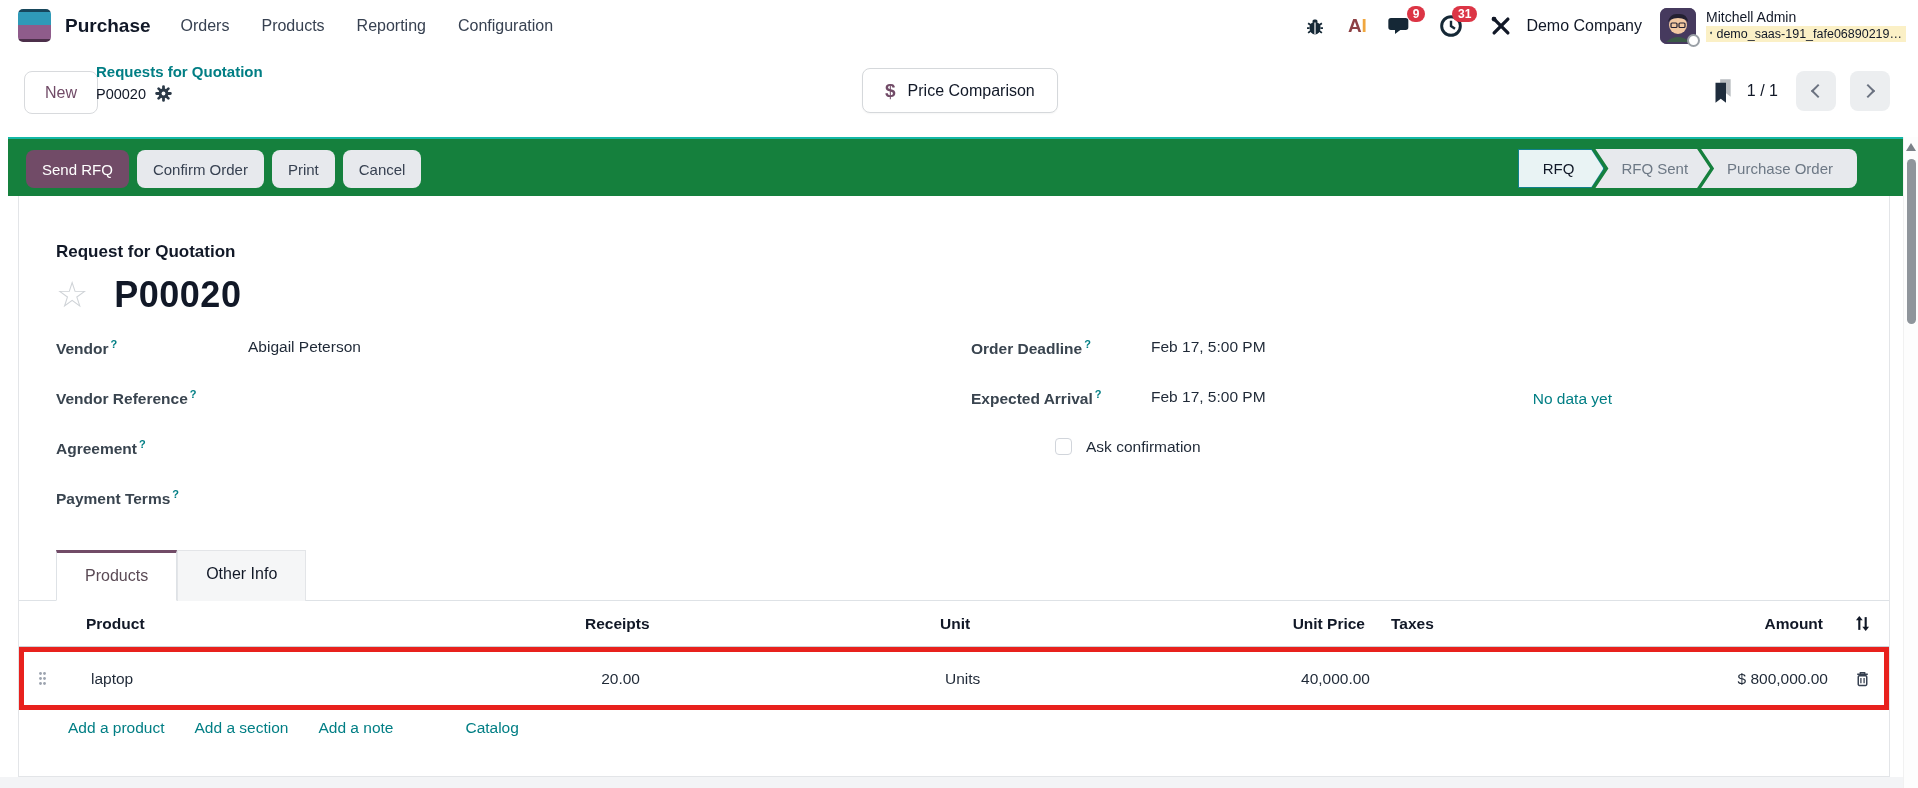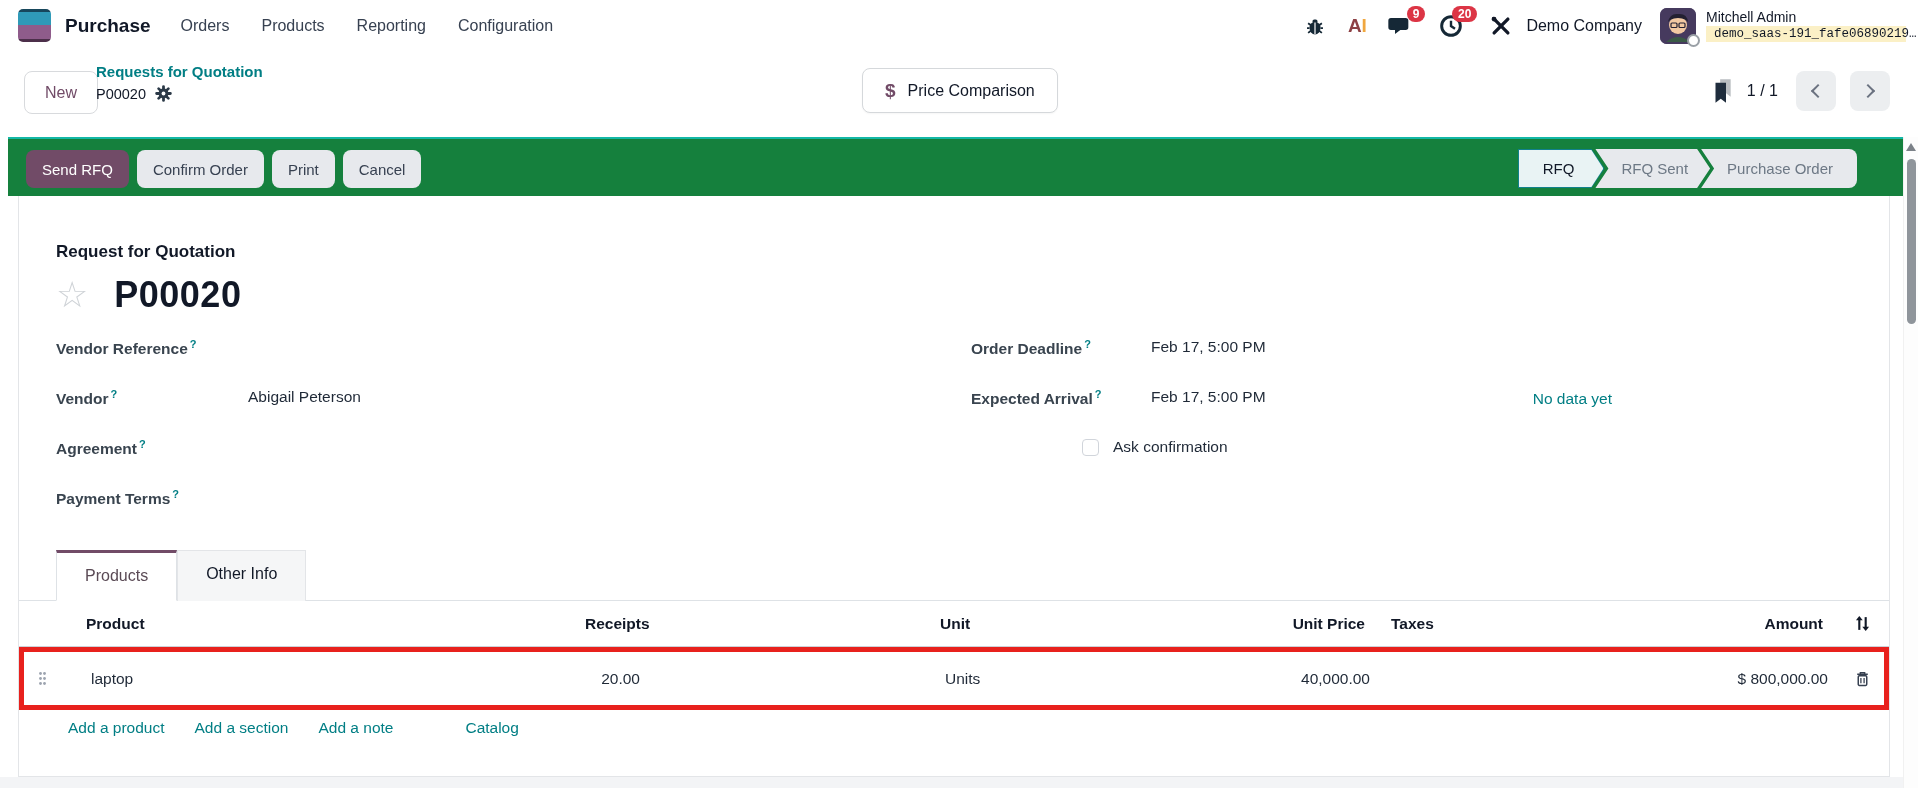--- a/index.html
+++ b/index.html
@@ -21,21 +21,21 @@
   .ai-a { color:#8d4044; font-weight:800; font-size:19px; }
   .ai-i { color:#f0a73f; font-weight:800; font-size:19px; }
   .company { font-size:16px; color:#111827; margin-left:12px; }
   .avatar { width:36px; height:36px; border-radius:7px; margin-left:18px; position:relative;
     background:#463a5e; overflow:visible; }
   .statusdot { position:absolute; right:-4px; bottom:-3px; width:13px; height:13px;
     border-radius:50%; background:#fff; border:2px solid #9aa0a6; }
   .usercol { margin-left:10px; display:flex; flex-direction:column; justify-content:center; }
   .username { font-size:14px; color:#111827; line-height:17px; }
   .dbname { font-size:12.5px; color:#111827; background:#fbf0c6; padding:1px 4px;
-    max-width:200px; white-space:nowrap; display:flex; align-items:flex-start; gap:4px;font-family:Liberation Mono, monospace; }
+    max-width:200px; white-space:nowrap; display:flex; align-items:flex-start; gap:4px; }
 
   
   .crumbrow { position:absolute; left:0; top:51px; width:1918px; height:86px; background:#fff; }
   .btn-new { position:absolute; left:24px; top:20px; height:43px; padding:0 20px;
     border:1px solid #d8dadd; border-radius:8px; background:#fff; color:#714B67;
     font-size:16px; font-weight:500; display:flex; align-items:center; cursor:pointer; }
   .crumbs { position:absolute; left:96px; top:12px; }
   .crumb-parent { color:#017e84; font-size:15px; font-weight:700; cursor:pointer; }
   .crumb-current { font-size:14.5px; color:#111827; margin-top:5px; display:flex;
     align-items:center; gap:9px; }
@@ -87,21 +87,21 @@
   .fields { margin-top:18px; display:grid; grid-template-columns:880px 1fr; }
   .fcol-right { padding-left:35px; }
   .frow { height:50px; display:flex; align-items:flex-start; padding-top:4px; position:relative; }
   .flabel { font-size:15.5px; font-weight:700; color:#39444f; }
   .flabel-l { width:192px; }
   .flabel-r { width:180px; }
   .fhelp { color:#017e84; font-size:11px; vertical-align:super; margin-left:2px; font-weight:700; }
   .fvalue { font-size:15.5px; color:#1f2937; }
   .nodata { position:absolute; right:240px; top:6px; color:#017e84; font-size:15.5px;
     font-weight:500; cursor:pointer; }
-  .checkrow { display:flex; align-items:center; gap:14px; margin-left:111px; }
+  .checkrow { display:flex; gap:14px; margin-left:84px; }
   .checkbox { width:17px; height:17px; border:1px solid #d1d5db; border-radius:4px;
     background:#fff; appearance:none; cursor:pointer; }
 
   
   .tabbar { margin-top:16px; border-bottom:1px solid #dee2e6; display:flex; padding-left:37px; }
   .tab { padding:14px 28px 15px; font-size:16px; margin-bottom:-1px; cursor:pointer; }
   .tab.active { background:#fff; border:1px solid #dee2e6; border-bottom:1px solid #fff;
     border-top:3px solid #714B67; color:#5a4a55; }
   .tab.inactive { background:#f5f6f7; border:1px solid #e3e5e8; border-bottom:none; color:#111827; }
 
@@ -166,21 +166,21 @@
       <path d="M2 3 h11 a2 2 0 0 1 2 2 v5 a2 2 0 0 1 -2 2 h-4 l-4 3 v-3 h-3 a2 2 0 0 1 -2 -2 v-5 a2 2 0 0 1 2 -2 z" fill="#152836" transform="translate(1,0)"></path>
     </svg>
     <span class="badge">9</span>
   </div>
 
   <div class="trayicon" style="margin-left:26px;">
     <svg width="24" height="24" viewBox="0 0 18 18">
       <circle cx="9" cy="9" r="7" fill="none" stroke="#152836" stroke-width="2.2"></circle>
       <path d="M9 5 V9 L12 11" stroke="#152836" stroke-width="1.8" fill="none"></path>
     </svg>
-    <span class="badge">20</span>
+    <span class="badge">31</span>
   </div>
 
   <div class="trayicon" style="margin-left:24px;">
     <svg width="22" height="22" viewBox="0 0 16 16">
       <path d="M2.5 2.5 L13 13" stroke="#111827" stroke-width="2.4" stroke-linecap="round"></path>
       <path d="M13 3 L3 13" stroke="#111827" stroke-width="2.4" stroke-linecap="round"></path>
       <circle cx="3" cy="3" r="1.7" fill="#111827"></circle>
     </svg>
   </div>
 
@@ -274,26 +274,26 @@
     <div class="sheet-title">Request for Quotation</div>
     <div class="titlerow">
       <span class="star">☆</span>
       <span class="docref">P00020</span>
     </div>
 
     <div class="fields">
 
       <div>
         <div class="frow">
+          <span class="flabel flabel-l"><span>Vendor</span><span class="fhelp">?</span></span>
+          <span class="fvalue">Abigail Peterson</span>
+        </div>
+        <div class="frow">
           <span class="flabel flabel-l"><span>Vendor Reference</span><span class="fhelp">?</span></span>
           <span class="fvalue"></span>
-        </div>
-        <div class="frow">
-          <span class="flabel flabel-l"><span>Vendor</span><span class="fhelp">?</span></span>
-          <span class="fvalue">Abigail Peterson</span>
         </div>
         <div class="frow">
           <span class="flabel flabel-l"><span>Agreement</span><span class="fhelp">?</span></span>
           <span class="fvalue"></span>
         </div>
         <div class="frow">
           <span class="flabel flabel-l"><span>Payment Terms</span><span class="fhelp">?</span></span>
           <span class="fvalue"></span>
         </div>
       </div>

